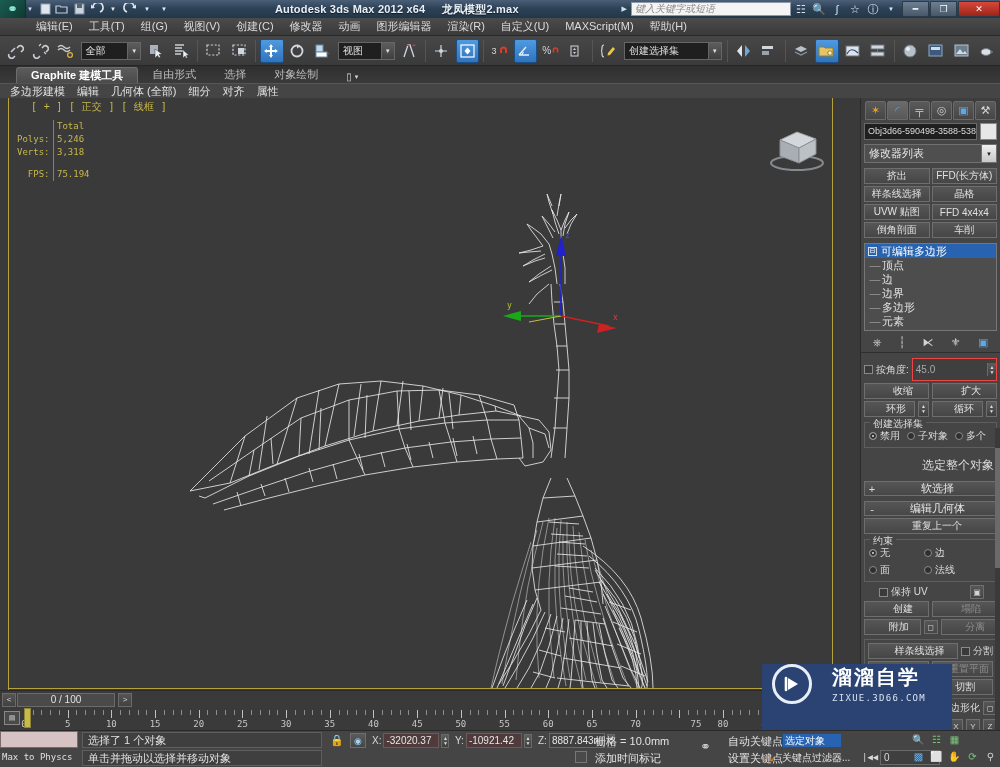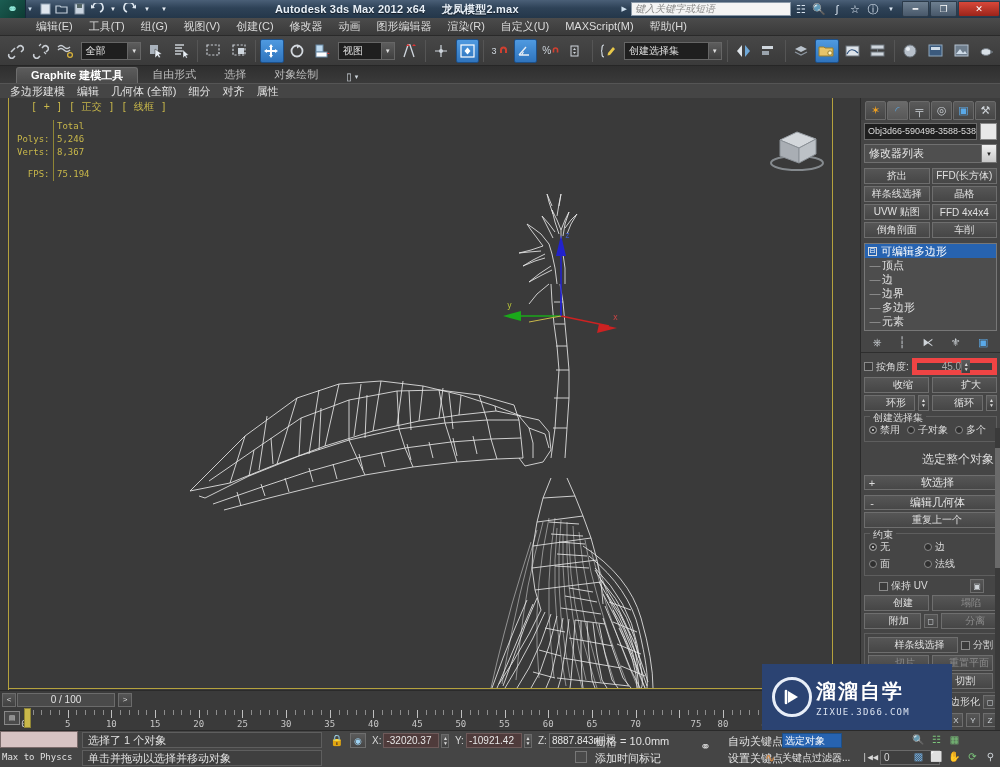--- a/index.html
+++ b/index.html
@@ -210,23 +210,23 @@
     border: 1px solid #6e6e6e; margin: 3px 3px 0 3px;
     display: flex; align-items: center; font-size: 11px; color: #e6e6e6;
   }
   .rollout-hdr .pm { width: 14px; text-align: center; color: #ddd; }
   .rollout-hdr .t { flex: 1; text-align: center; }
   .panel-box { margin: 2px 3px; }
   .row { display: flex; align-items: center; gap: 3px; margin-bottom: 2px; }
   .chk { width: 9px; height: 9px; border: 1px solid #8a8a8a; background: #3a3a3a; }
   .lbl { font-size: 10px; color: #dcdcdc; }
   .spin {
-    flex: 1; height: 17px; background: #3f3f3f; border: 5px solid #ef4444;
+    flex: 1; height: 23px; background: #3f3f3f; border: 1px solid #ef4444;
     color: #a8a8a8; font-size: 10px; padding-left: 3px; line-height: 13px;
-    display: flex; align-items: center; justify-content: center;
+    display: flex; align-items: center; justify-content: space-between;
   }
   .spin .sarr {
     width: 9px; height: 13px; background: linear-gradient(to bottom,#5d5d5d,#3f3f3f);
     border-left: 1px solid #6a6a6a; font-size: 5px; color: #ddd;
     display: flex; flex-direction: column; align-items: center; justify-content: center; line-height: 5px;
   }
   .btn2 {
     flex: 1; height: 16px; background: linear-gradient(to bottom, #565656, #464646);
     border: 1px solid #6e6e6e; color: #e0e0e0; font-size: 10px;
     display: flex; align-items: center; justify-content: center; padding-left: 13px;
@@ -365,21 +365,21 @@
   .sb-mm { position: absolute; left: 862px; top: 21px; font-size: 9px; color: #d8d8d8;
            font-family:"DejaVu Sans Mono", monospace; }
   .navicons { position: absolute; right: 2px; top: 1px; display: flex; flex-direction: column; gap: 2px; }
   .navrow { display: flex; gap: 3px; }
   .navic { width: 15px; height: 15px; display:flex; align-items:center; justify-content:center;
            font-size: 10px; color: #cfd4d9; }
 
   
   .watermark {
     position: absolute; left: 762px; top: 664px; width: 190px; height: 66px;
-    background: #2b4372; display: flex; align-items: center; gap: 4px; padding-left: 10px;
+    background: #2b4372; display: flex; gap: 20px; padding-left: 10px;
     z-index: 50;
   }
   .wm-play {
     width: 40px; height: 40px; border-radius: 50%; border: 3px solid #e8eef8;
     display: flex; align-items: center; justify-content: center; flex-shrink: 0;
   }
   .wm-text { display: flex; flex-direction: column; }
   .wm-main { font-size: 20px; color: #fff; font-weight: bold; letter-spacing: 2px; }
   .wm-sub { font-size: 9px; color: #dbe3f0; letter-spacing: 1.3px; margin-top: 2px;
             font-family: "DejaVu Sans Mono", monospace; }
@@ -836,21 +836,21 @@
               <td>Total</td>
             </tr>
         <tr>
               <td class="lbl">Polys:</td>
               <td class="sep"></td>
               <td>5,246</td>
             </tr>
         <tr>
               <td class="lbl">Verts:</td>
               <td class="sep"></td>
-              <td>8,367</td>
+              <td>3,318</td>
             </tr>
         <tr>
               <td style="height:9px"></td>
               <td class="sep"></td>
               <td></td>
             </tr>
         <tr>
               <td class="lbl">FPS:</td>
               <td class="sep"></td>
               <td>75.194</td>

